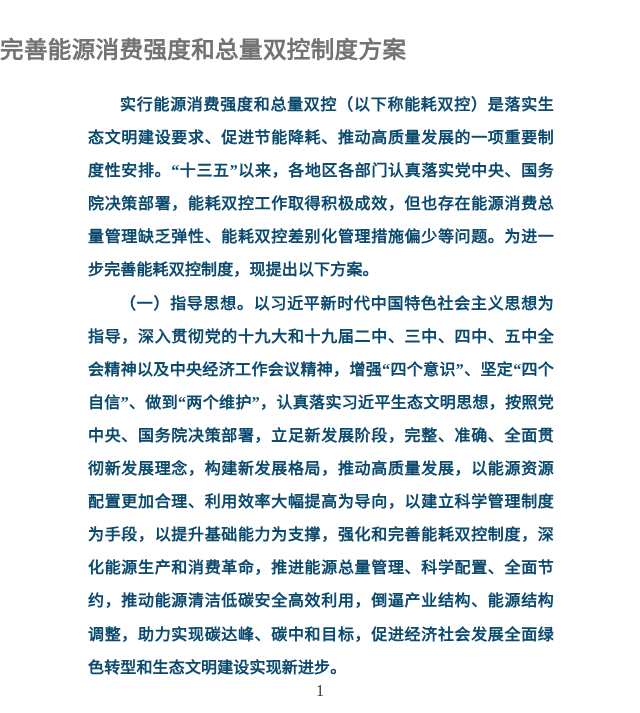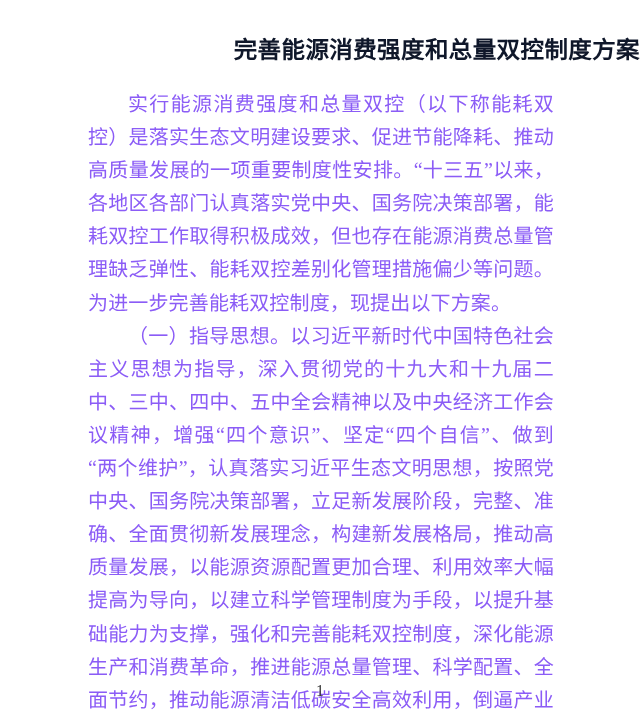--- a/index.html
+++ b/index.html
@@ -25,47 +25,48 @@
     background: #ffffff;
     box-sizing: border-box;
   }
 
   
   .doc-title {
     position: absolute;
     top: 17px;
     left: 0;
     width: 640px;
-    text-align: right;
+    text-align: left;
     font-size: 23.5px;
     font-weight: 700;
     letter-spacing: 0.4px;
     line-height: 34px;
-    color: #0f172a;
+    color: #737373;
     font-family: "Liberation Serif", "DejaVu Serif", serif;
   }
 
   
   .body-col {
     position: absolute;
     top: 88px;
     left: 88px;
     width: 466px;
   }
 
   .para {
     margin: 0;
-    font-size: 20px;
+    font-size: 16px;
     line-height: 33.1px;
     text-align: justify;
     text-justify: inter-character;
     text-align-last: left;
     letter-spacing: 0.15px;
-    color: #8b5cf6;
+    color: #0c4a6e;
     font-family: "Liberation Serif", "DejaVu Serif", serif;
+    font-weight: bold;
   }
 
   .para.indent {
     text-indent: 2em;
   }
 
   .para.last-justify {
     text-align-last: left;
   }
 

